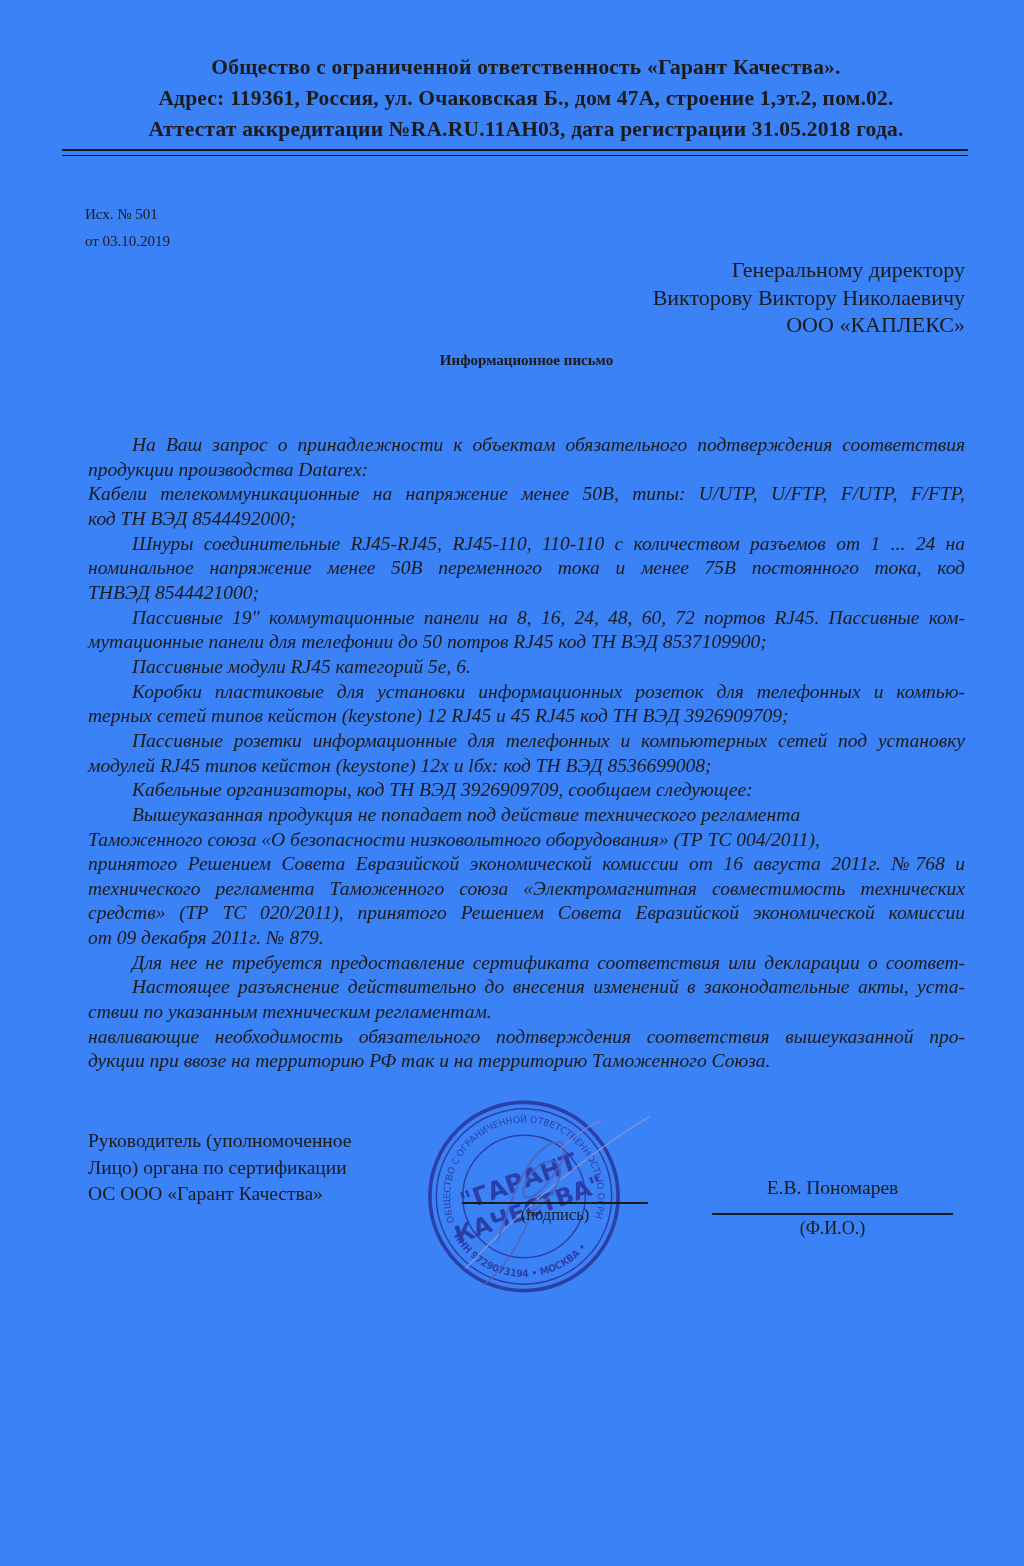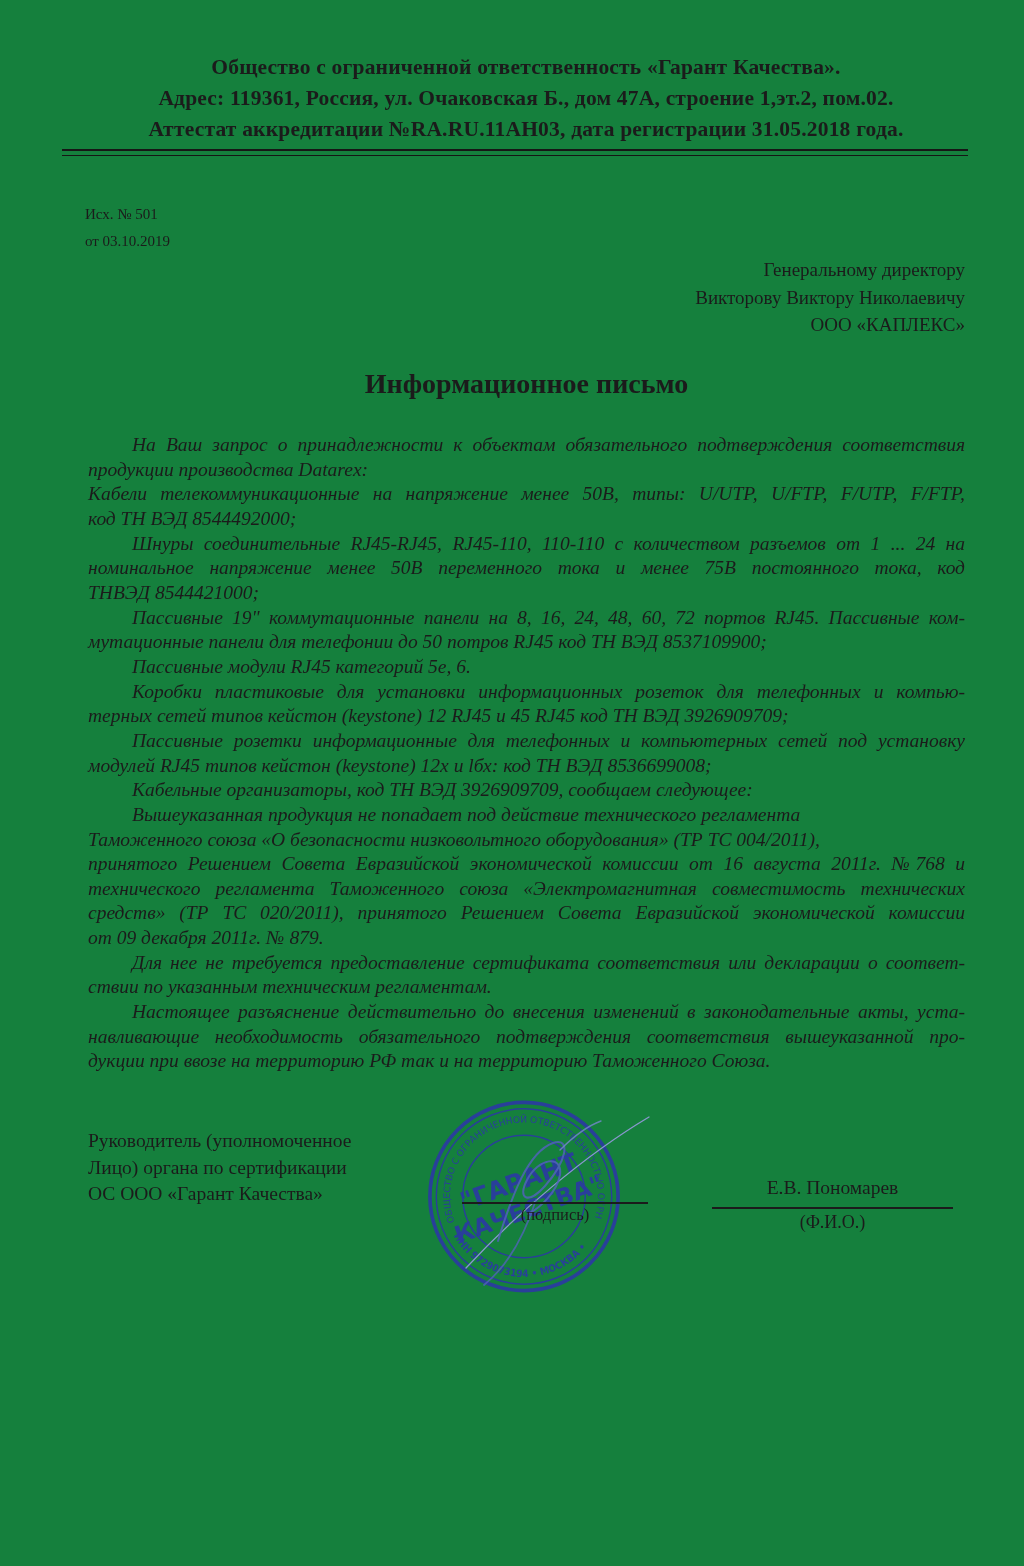--- a/index.html
+++ b/index.html
@@ -1,49 +1,49 @@
 <!DOCTYPE html>
 <html><head>
 <meta charset="utf-8">
 <style>
   html,body{margin:0;padding:0;background:#e8e8e8;}
   .page{
-    position:relative;width:1024px;height:1566px;background:#15803d;
+    position:relative;width:1024px;height:1566px;background:#3b82f6;
     font-family:"Liberation Serif","DejaVu Serif",serif;color:#1b1b1b;
     margin:0 auto;overflow:hidden;
   }
   
   .letterhead{position:absolute;left:0;top:52px;width:1024px;text-align:center;transform:translateX(14px);}
   .lh-line{font-weight:bold;font-size:21.5px;line-height:31px;letter-spacing:.2px;}
   .rule{position:absolute;left:62px;top:149px;width:906px;height:4px;
         border-top:2.5px solid #161616;border-bottom:1.8px solid #161616;}
   
   .ref{position:absolute;left:85px;top:201px;font-size:15px;line-height:27px;}
   
-  .addressee{position:absolute;right:59px;top:256px;text-align:right;font-size:19px;line-height:27.5px;}
+  .addressee{position:absolute;right:59px;top:256px;text-align:right;font-size:22px;line-height:27.5px;}
   
-  .doc-title{position:absolute;left:88px;top:368px;width:877px;text-align:center;
-             font-weight:bold;font-size:28px;}
+  .doc-title{position:absolute;left:88px;top:352px;width:877px;text-align:center;
+             font-weight:bold;font-size:15px;}
   
   .body-text{position:absolute;left:88px;top:433px;width:877px;font-size:19.5px;font-style:italic;}
   .bline{line-height:24.65px;white-space:nowrap;text-align:left;}
   .bline.fill{white-space:normal;text-align:justify;text-align-last:justify;text-justify:inter-word;}
   .bline.ind{padding-left:44px;}
   .bline.fill.ind{padding-left:0;text-indent:44px;}
   
   .sig-left{position:absolute;left:88px;top:1128px;font-size:19.5px;line-height:26.5px;}
   .stamp-svg{position:absolute;left:419px;top:1096px;width:210px;height:201px;z-index:2;}
   .scribble-svg{position:absolute;left:400px;top:1080px;width:280px;height:230px;z-index:3;}
   .sign-line{position:absolute;left:462px;top:1202px;width:186px;height:0;
              border-top:2px solid #1b1b1b;z-index:4;}
   .sign-label{position:absolute;left:462px;top:1205px;width:186px;text-align:center;
               font-size:16.5px;z-index:4;}
   .name-block{position:absolute;left:712px;top:1175px;width:241px;z-index:4;}
   .name-text{text-align:center;font-size:19.5px;line-height:26px;border-bottom:2px solid #1b1b1b;
-             padding-bottom:6px;}
+             padding-bottom:12px;}
   .name-label{text-align:center;font-size:18px;padding-top:3px;}
 </style>
 </head>
 <body>
 
 <div class="page">
 
   <header class="letterhead">
     <div class="lh-line">Общество с ограниченной ответственность «Гарант Качества».</div>
     <div class="lh-line">Адрес: 119361, Россия, ул. Очаковская Б., дом 47А, строение 1,эт.2, пом.02.</div>
@@ -80,22 +80,22 @@
       <div class="bline ind fill">Пассивные розетки информационные для телефонных и компьютерных сетей под установку</div>
       <div class="bline">модулей RJ45 типов кейстон (keystone) 12х и lбх: код ТН ВЭД 8536699008;</div>
       <div class="bline ind">Кабельные организаторы, код ТН ВЭД 3926909709, сообщаем следующее:</div>
       <div class="bline ind">Вышеуказанная продукция не попадает под действие технического регламента</div>
       <div class="bline">Таможенного союза «О безопасности низковольтного оборудования» (ТР ТС 004/2011),</div>
       <div class="bline fill">принятого Решением Совета Евразийской экономической комиссии от 16 августа 2011г. №768 и</div>
       <div class="bline fill">технического регламента Таможенного союза «Электромагнитная совместимость технических</div>
       <div class="bline fill">средств» (ТР ТС 020/2011), принятого Решением Совета Евразийской экономической комиссии</div>
       <div class="bline">от 09 декабря 2011г. № 879.</div>
       <div class="bline ind fill">Для нее не требуется предоставление сертификата соответствия или декларации о соответ-</div>
+      <div class="bline ind fill">Настоящее разъяснение действительно до внесения изменений в законодательные акты, уста-</div>
       <div class="bline">ствии по указанным техническим регламентам.</div>
-      <div class="bline ind fill">Настоящее разъяснение действительно до внесения изменений в законодательные акты, уста-</div>
       <div class="bline fill">навливающие необходимость обязательного подтверждения соответствия вышеуказанной про-</div>
       <div class="bline">дукции при ввозе на территорию РФ так и на территорию Таможенного Союза.</div>
     </div>
 
   <div class="sig-left">
       <div>Руководитель (уполномоченное</div>
       <div>Лицо) органа по сертификации</div>
       <div>ОС ООО «Гарант Качества»</div>
     </div>
 

